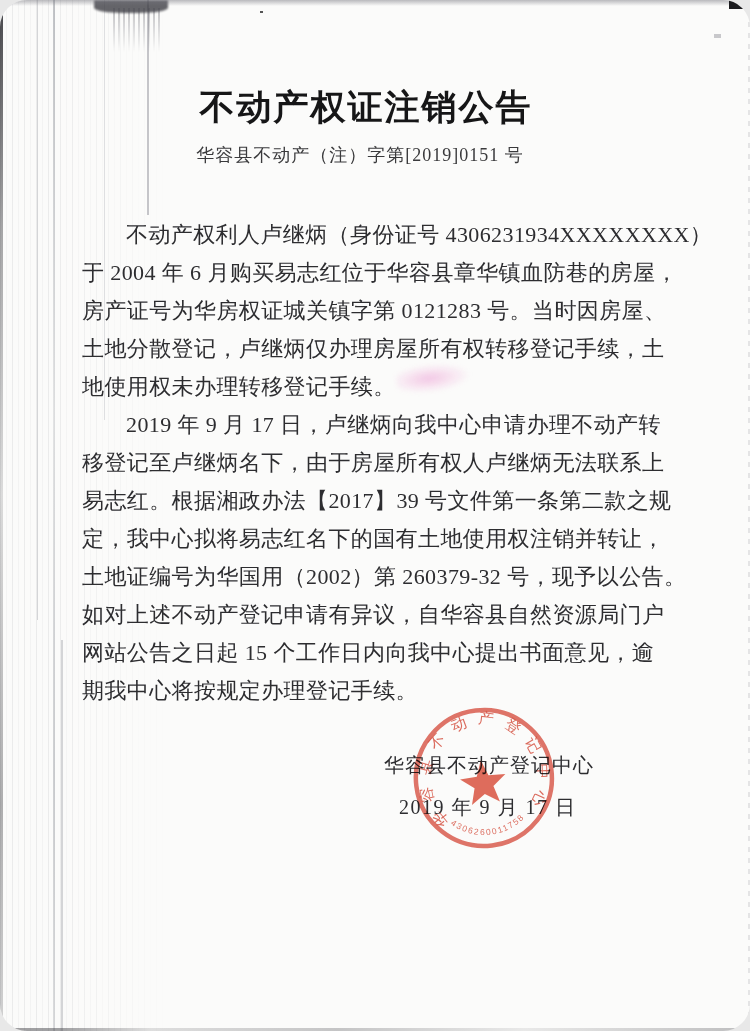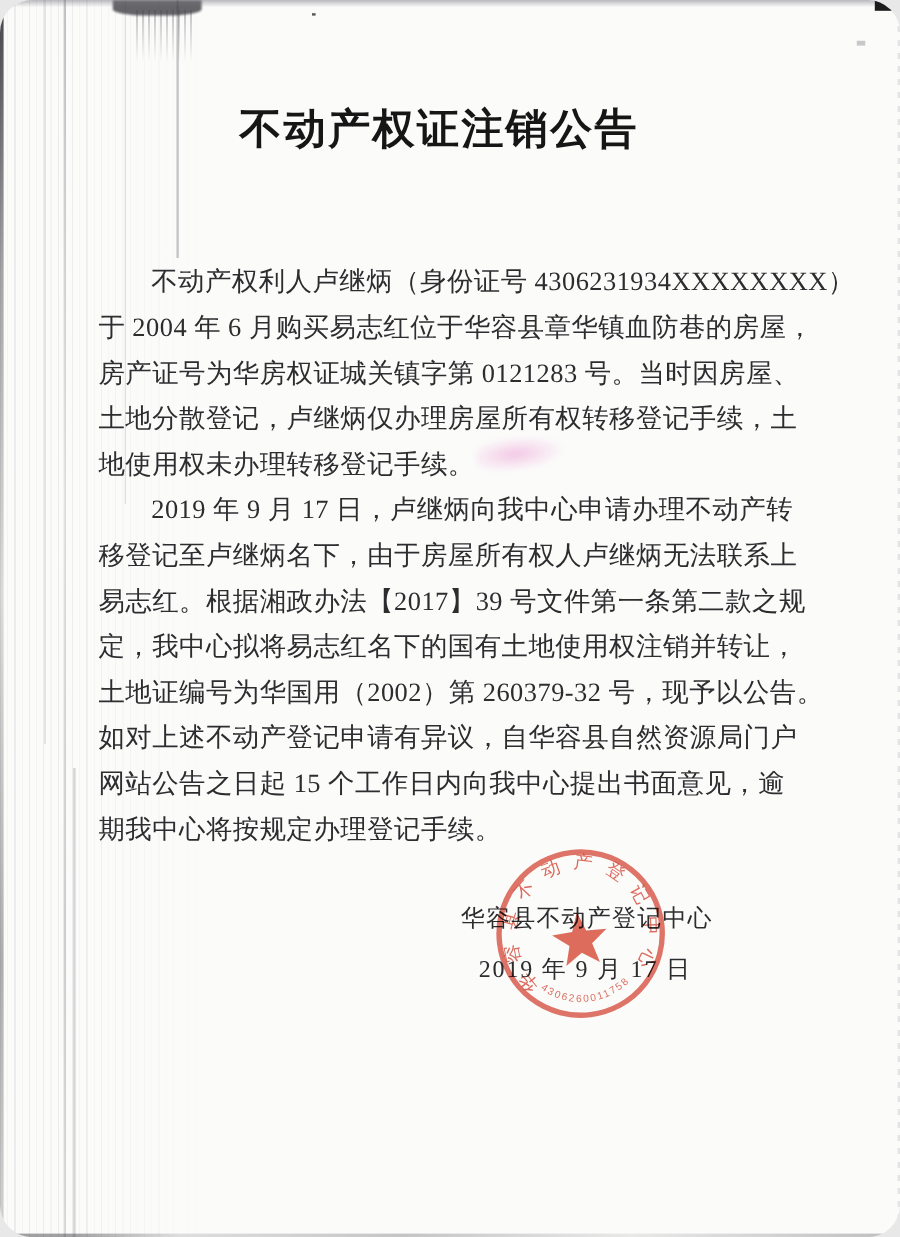--- a/index.html
+++ b/index.html
@@ -83,20 +83,21 @@
     filter:blur(2px);transform:rotate(-6deg);}
   .speck-1{left:260px;top:11px;width:3px;height:2px;background:#555;}
   .speck-2{left:714px;top:34px;width:7px;height:4px;background:rgba(150,150,155,.5);filter:blur(.5px);}
 </style>
 </head>
 <body>
 
 <div class="page">
 
   <div class="doc-title">不动产权证注销公告</div>
+  <div class="doc-no">华容县不动产（注）字第[2019]0151 号</div>
 
   <div class="body-block">
     <div class="line indent">不动产权利人卢继炳（身份证号 4306231934XXXXXXXX）</div>
     <div class="line">于 2004 年 6 月购买易志红位于华容县章华镇血防巷的房屋，</div>
     <div class="line">房产证号为华房权证城关镇字第 0121283 号。当时因房屋、</div>
     <div class="line">土地分散登记，卢继炳仅办理房屋所有权转移登记手续，土</div>
     <div class="line">地使用权未办理转移登记手续。</div>
     <div class="line indent">2019 年 9 月 17 日，卢继炳向我中心申请办理不动产转</div>
     <div class="line">移登记至卢继炳名下，由于房屋所有权人卢继炳无法联系上</div>
     <div class="line">易志红。根据湘政办法【2017】39 号文件第一条第二款之规</div>

